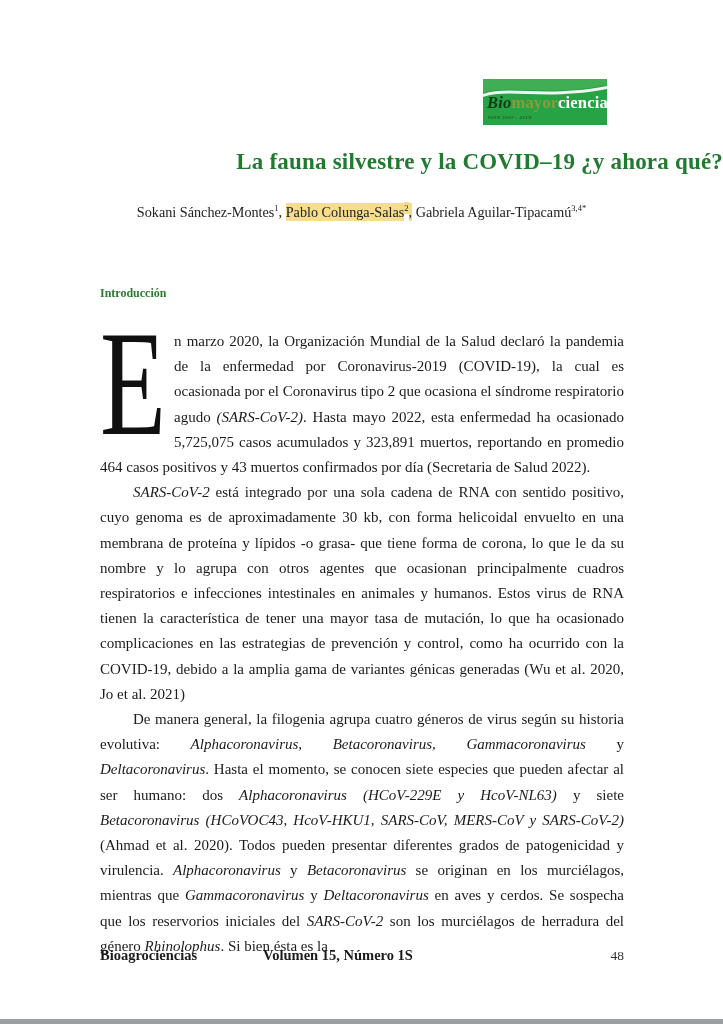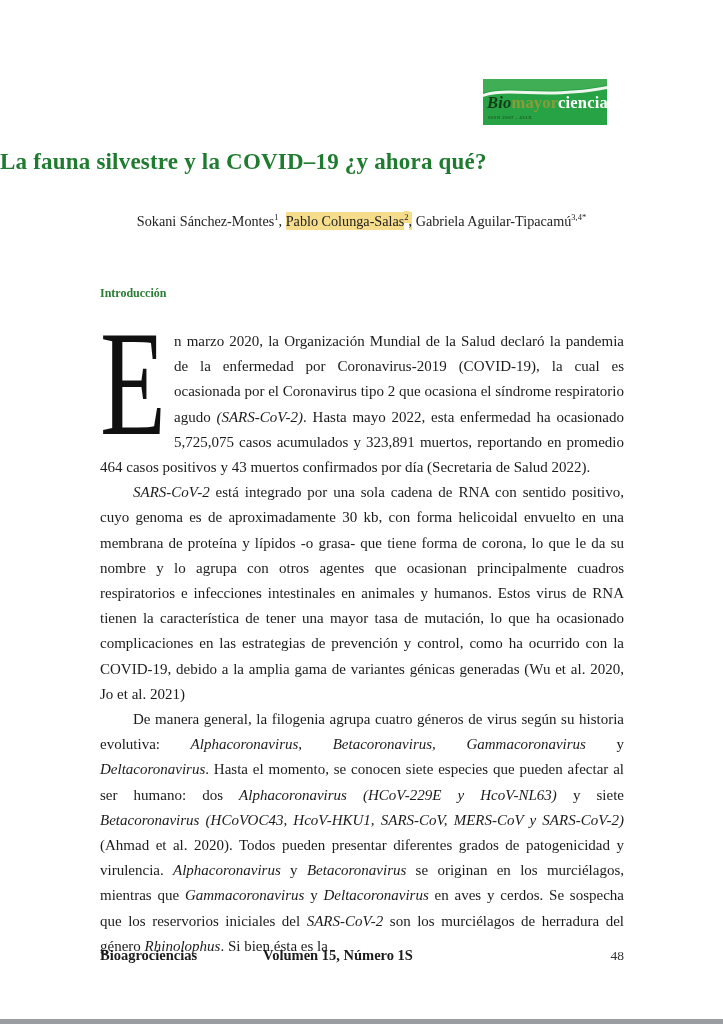--- a/index.html
+++ b/index.html
@@ -32,25 +32,25 @@
   .logo-agro{color:var(--logo-agro);}
   .logo-ciencias{color:#ffffff;}
   .logo-issn{
     position:absolute;left:5px;top:36px;font-size:5px;letter-spacing:0.4px;
     color:#1d5c2a;font-weight:bold;
   }
 
   
   .title{
     position:absolute;top:149px;left:0;width:723px;margin:0;
-    text-align:left;font-size:23px;font-weight:bold;color:var(--title-green);
+    text-align:right;font-size:23px;font-weight:bold;color:var(--title-green);
     letter-spacing:0.2px;
   }
   .authors{
-    position:absolute;top:211px;left:0;width:723px;
+    position:absolute;top:202px;left:0;width:723px;
     text-align:center;font-size:14.2px;line-height:21.5px;color:#222;
   }
   sup{font-size:0.60em;vertical-align:super;line-height:0;}
   .hl{background:var(--highlight);padding:1px 0;}
 
   
   .section-heading{
     position:absolute;top:286px;left:100px;margin:0;
     font-size:12px;font-weight:bold;color:var(--heading-green);
   }

